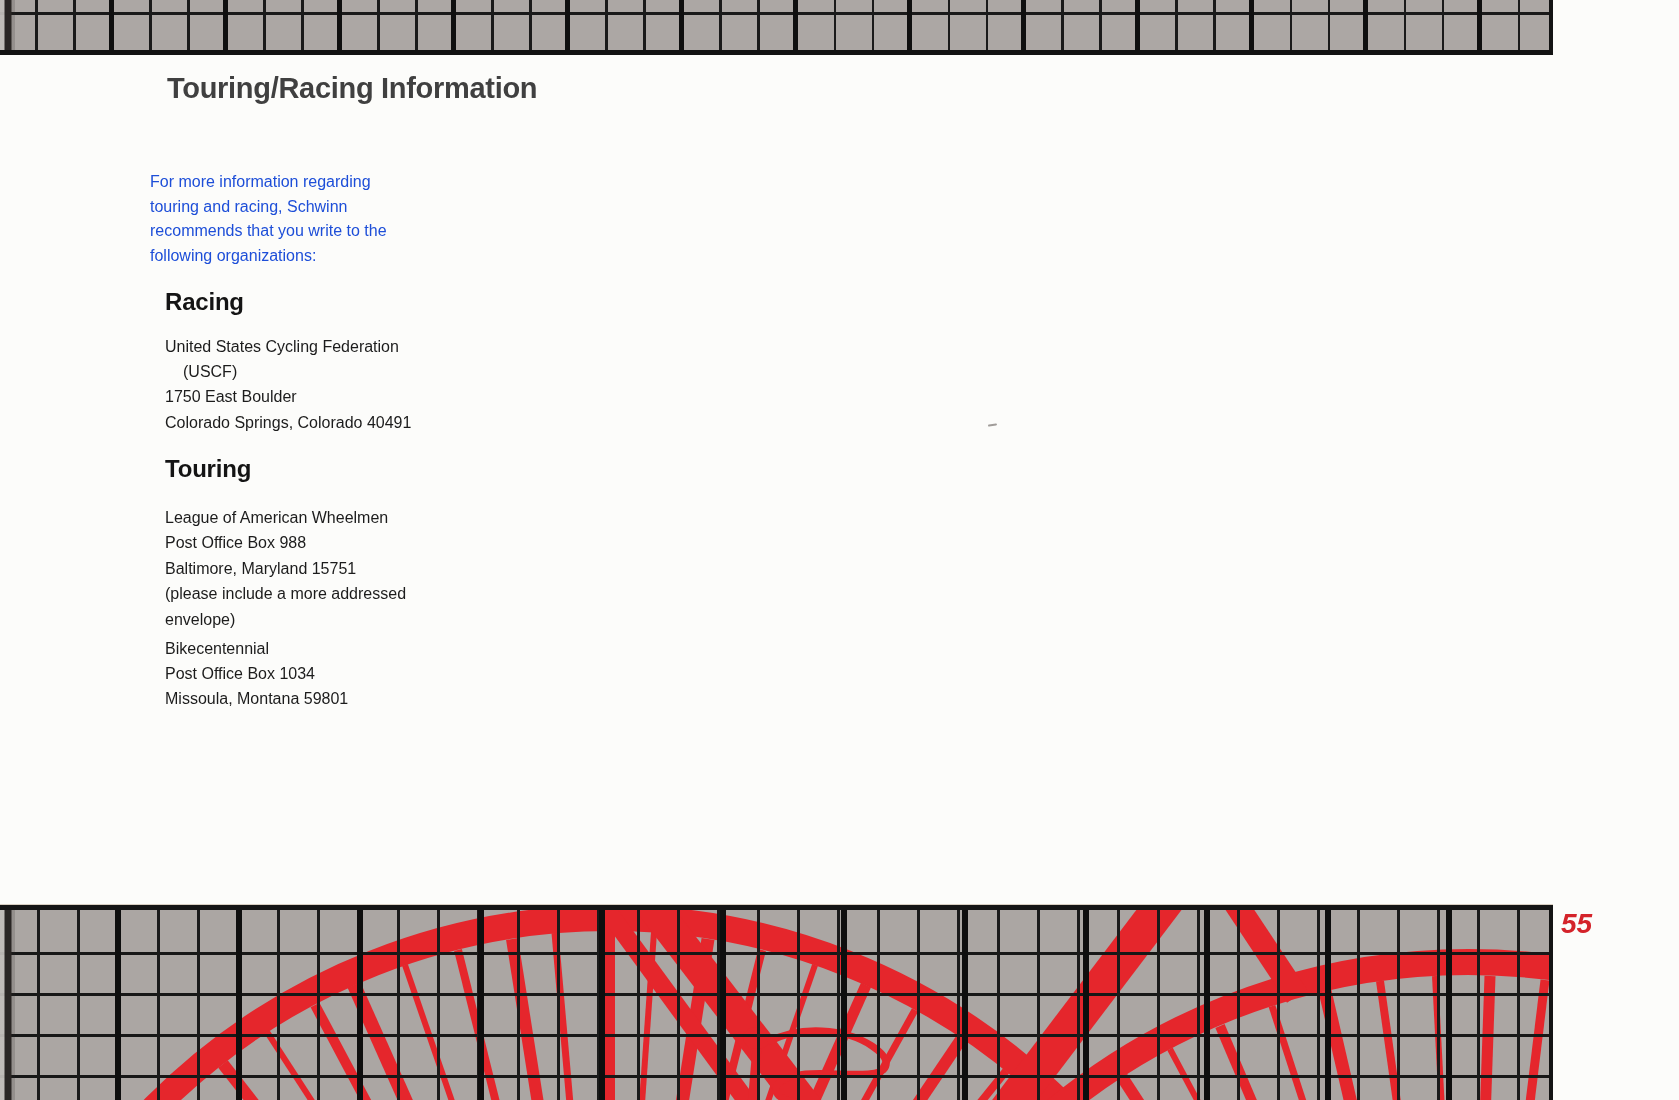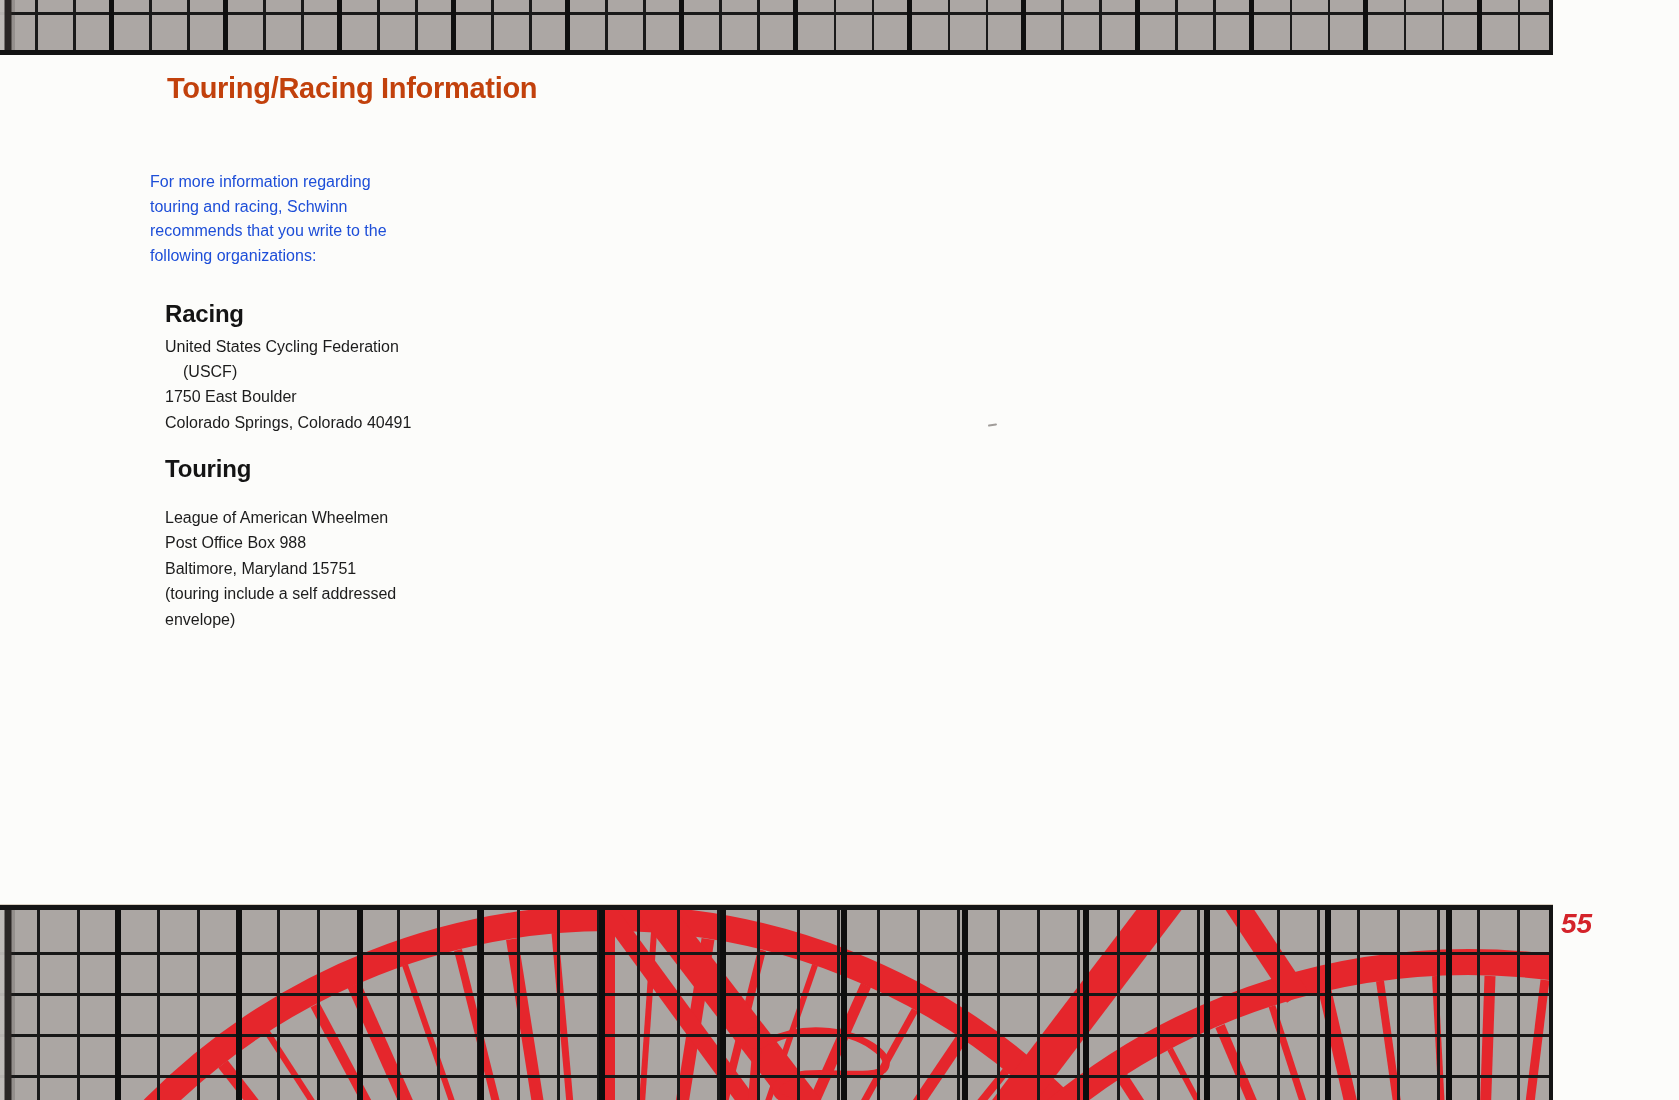--- a/index.html
+++ b/index.html
@@ -55,31 +55,31 @@
       rgba(193,189,185,0.95) 0 4px,
       #2a2624 5px 11px,
       rgba(42,38,36,0.18) 12px 15px);
   }
   .band svg { position: absolute; inset: 0; z-index: 1; display: block; }
 
   
   .page-title {
     position: absolute; left: 167px; top: 72px;
     font-size: 29px; font-weight: 700; letter-spacing: -0.3px;
-    color: #c2410c;
+    color: #404040;
   }
   .intro {
     position: absolute; left: 150px; top: 170px;
     font-size: 16px; line-height: 24.6px; color: #1d4ed8;
   }
   .section-heading {
     position: absolute; left: 165px;
     font-size: 24px; font-weight: 700; color: #141414; letter-spacing: -0.2px;
   }
-  .h-racing  { top: 300px; }
+  .h-racing  { top: 288px; }
   .h-touring { top: 455px; text-align: center; }
   .addr {
     position: absolute; left: 165px;
     font-size: 16px; color: #1c1c1c;
   }
   .addr-racing   { top: 334px; line-height: 25.2px; }
   .addr-touring1 { top: 505px; line-height: 25.4px; }
   .addr-touring2 { top: 636px; line-height: 25.2px; }
   .indent { padding-left: 18px; }
 
@@ -119,22 +119,27 @@
     <div class="indent">(USCF)</div>
     <div>1750 East Boulder</div>
     <div>Colorado Springs, Colorado 40491</div>
   </div>
 
   <h2 class="section-heading h-touring">Touring</h2>
   <div class="addr addr-touring1">
     <div>League of American Wheelmen</div>
     <div>Post Office Box 988</div>
     <div>Baltimore, Maryland 15751</div>
-    <div>(touring include a self addressed</div>
+    <div>(please include a more addressed</div>
     <div>envelope)</div>
+  </div>
+  <div class="addr addr-touring2">
+    <div>Bikecentennial</div>
+    <div>Post Office Box 1034</div>
+    <div>Missoula, Montana 59801</div>
   </div>
 
   <div class="artifact"></div>
 
   <div class="page-number">55</div>
 
   <div class="band band-bottom">
     <svg viewBox="0 0 1549 195" width="1549" height="195" preserveAspectRatio="none">
       <g stroke="#e5262c" fill="none">
 

